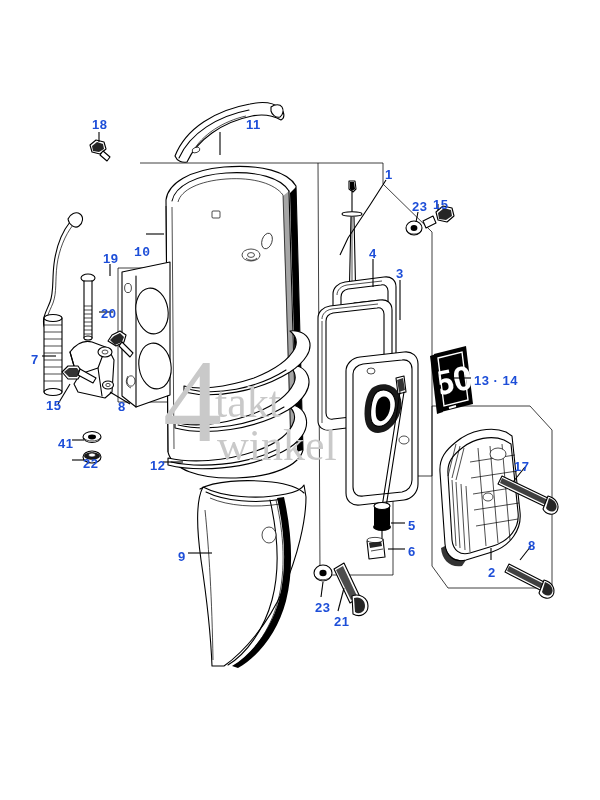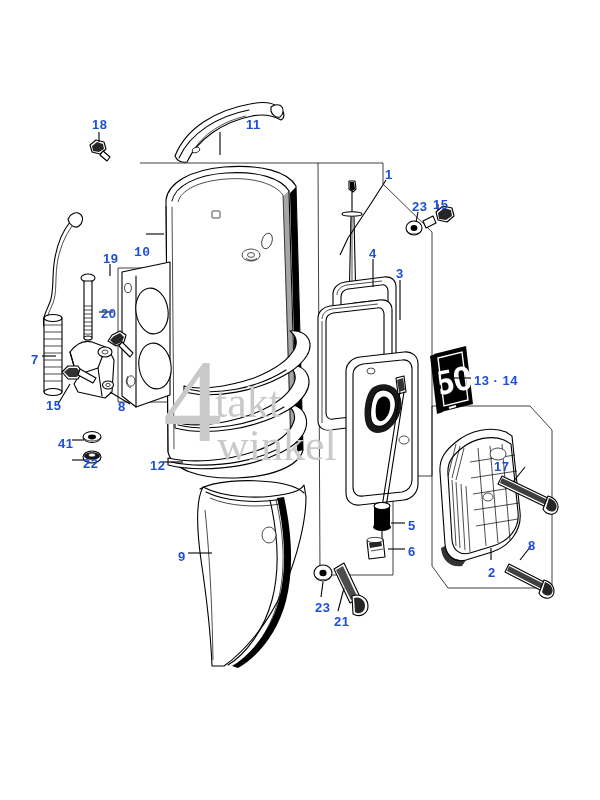--- a/index.html
+++ b/index.html
@@ -384,21 +384,21 @@
       <div class="lbl" style="left: 134px; top: 246px; font-family: Liberation Mono, monospace;">10</div>
       <div class="lbl" style="left: 369px; top: 247px;">4</div>
       <div class="lbl" style="left: 103px; top: 252px;">19</div>
       <div class="lbl" style="left: 396px; top: 267px;">3</div>
       <div class="lbl" style="left: 101px; top: 307px;">20</div>
       <div class="lbl" style="left: 31px; top: 353px;">7</div>
       <div class="lbl" style="left: 474px; top: 374px;">13 · 14</div>
       <div class="lbl" style="left: 46px; top: 399px;">15</div>
       <div class="lbl" style="left: 118px; top: 400px;">8</div>
       <div class="lbl" style="left: 58px; top: 437px;">41</div>
-      <div class="lbl" style="left: 494px; top: 460px; text-align: center;">17</div>
+      <div class="lbl" style="left: 514px; top: 460px; text-align: center;">17</div>
       <div class="lbl" style="left: 58px; top: 457px; margin-left: 25px;">22</div>
       <div class="lbl" style="left: 150px; top: 459px;">12</div>
       <div class="lbl" style="left: 408px; top: 519px;">5</div>
       <div class="lbl" style="left: 408px; top: 545px;">6</div>
       <div class="lbl" style="left: 178px; top: 550px;">9</div>
       <div class="lbl" style="left: 528px; top: 539px;">8</div>
       <div class="lbl" style="left: 488px; top: 566px;">2</div>
       <div class="lbl" style="left: 315px; top: 601px;">23</div>
       <div class="lbl" style="left: 334px; top: 615px;">21</div>
     </div>

